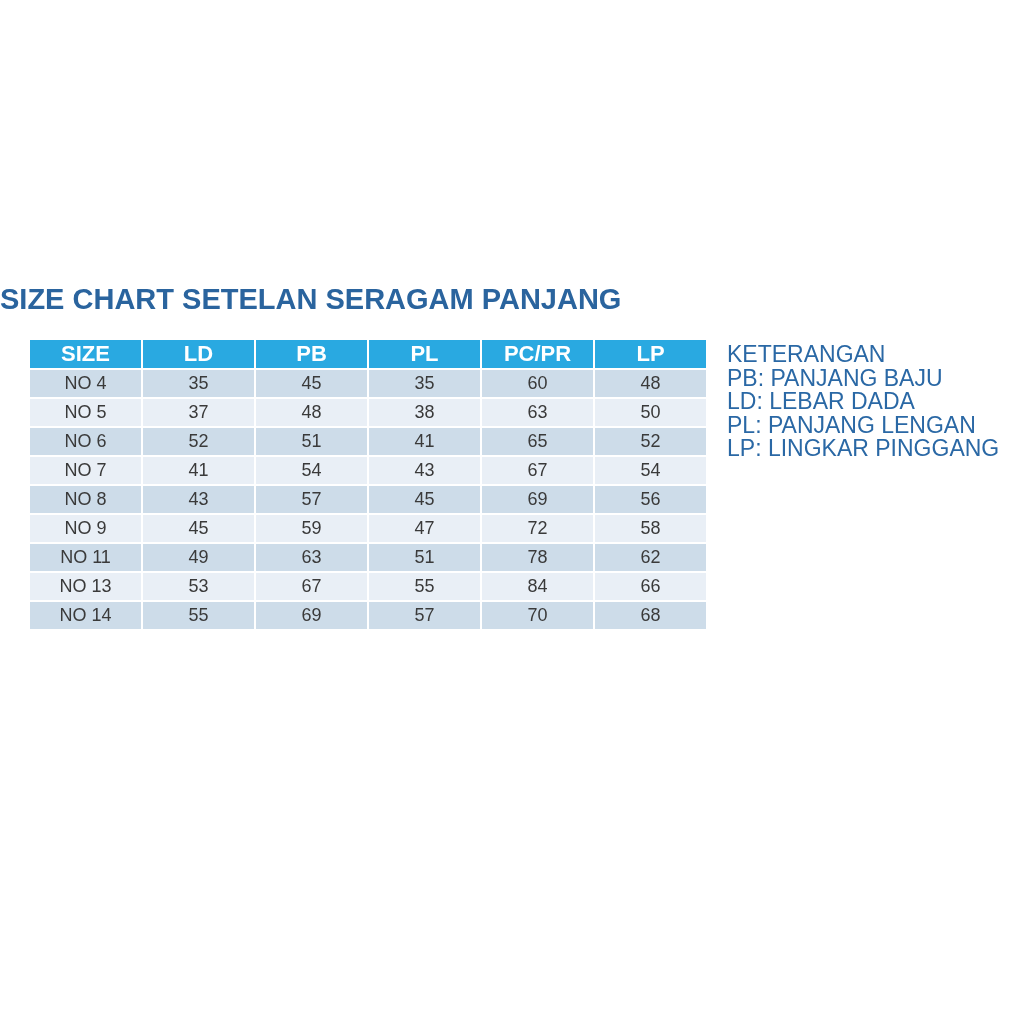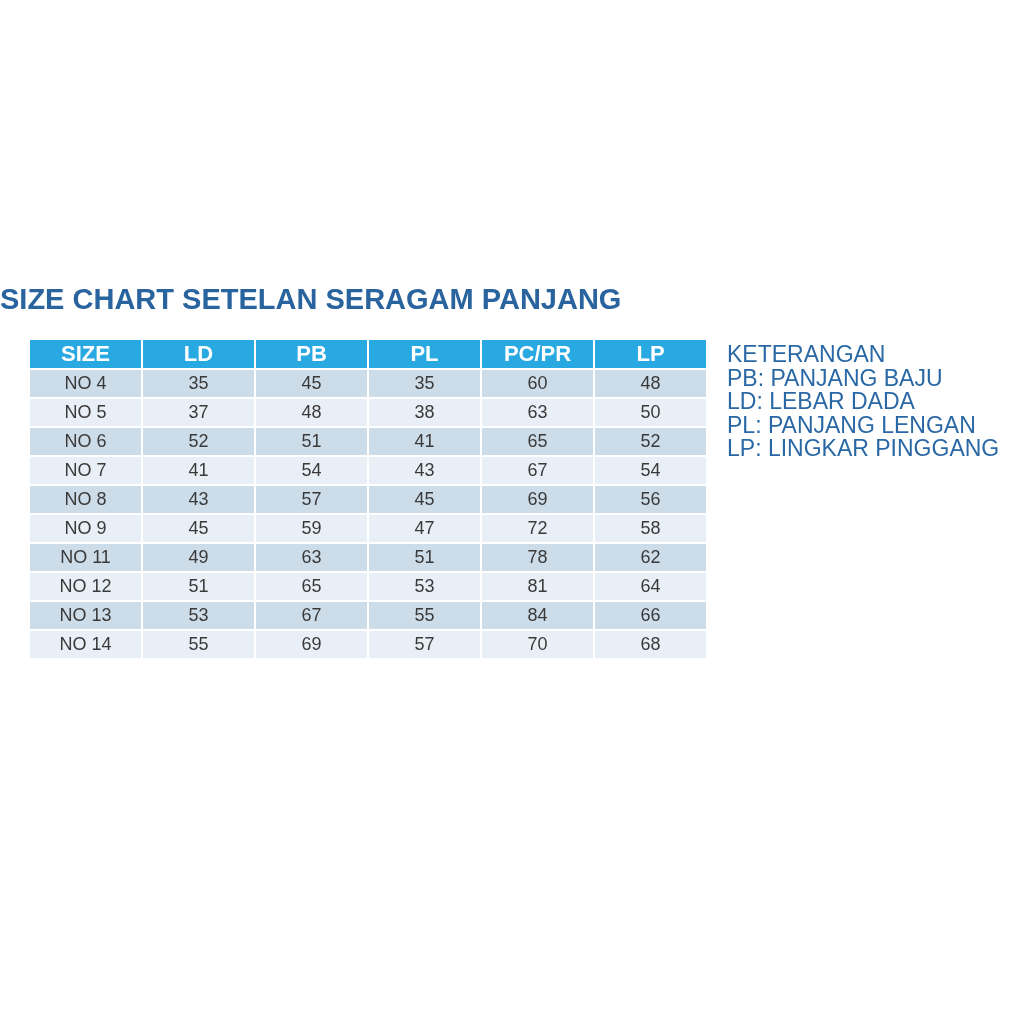--- a/index.html
+++ b/index.html
@@ -141,28 +141,20 @@
         </tr>
         <tr>
           <td>NO 11</td>
           <td>49</td>
           <td>63</td>
           <td>51</td>
           <td>78</td>
           <td>62</td>
         </tr>
         <tr>
-          <td>NO 12</td>
-          <td>51</td>
-          <td>65</td>
-          <td>53</td>
-          <td>81</td>
-          <td>64</td>
-        </tr>
-        <tr>
           <td>NO 13</td>
           <td>53</td>
           <td>67</td>
           <td>55</td>
           <td>84</td>
           <td>66</td>
         </tr>
         <tr>
           <td>NO 14</td>
           <td>55</td>

